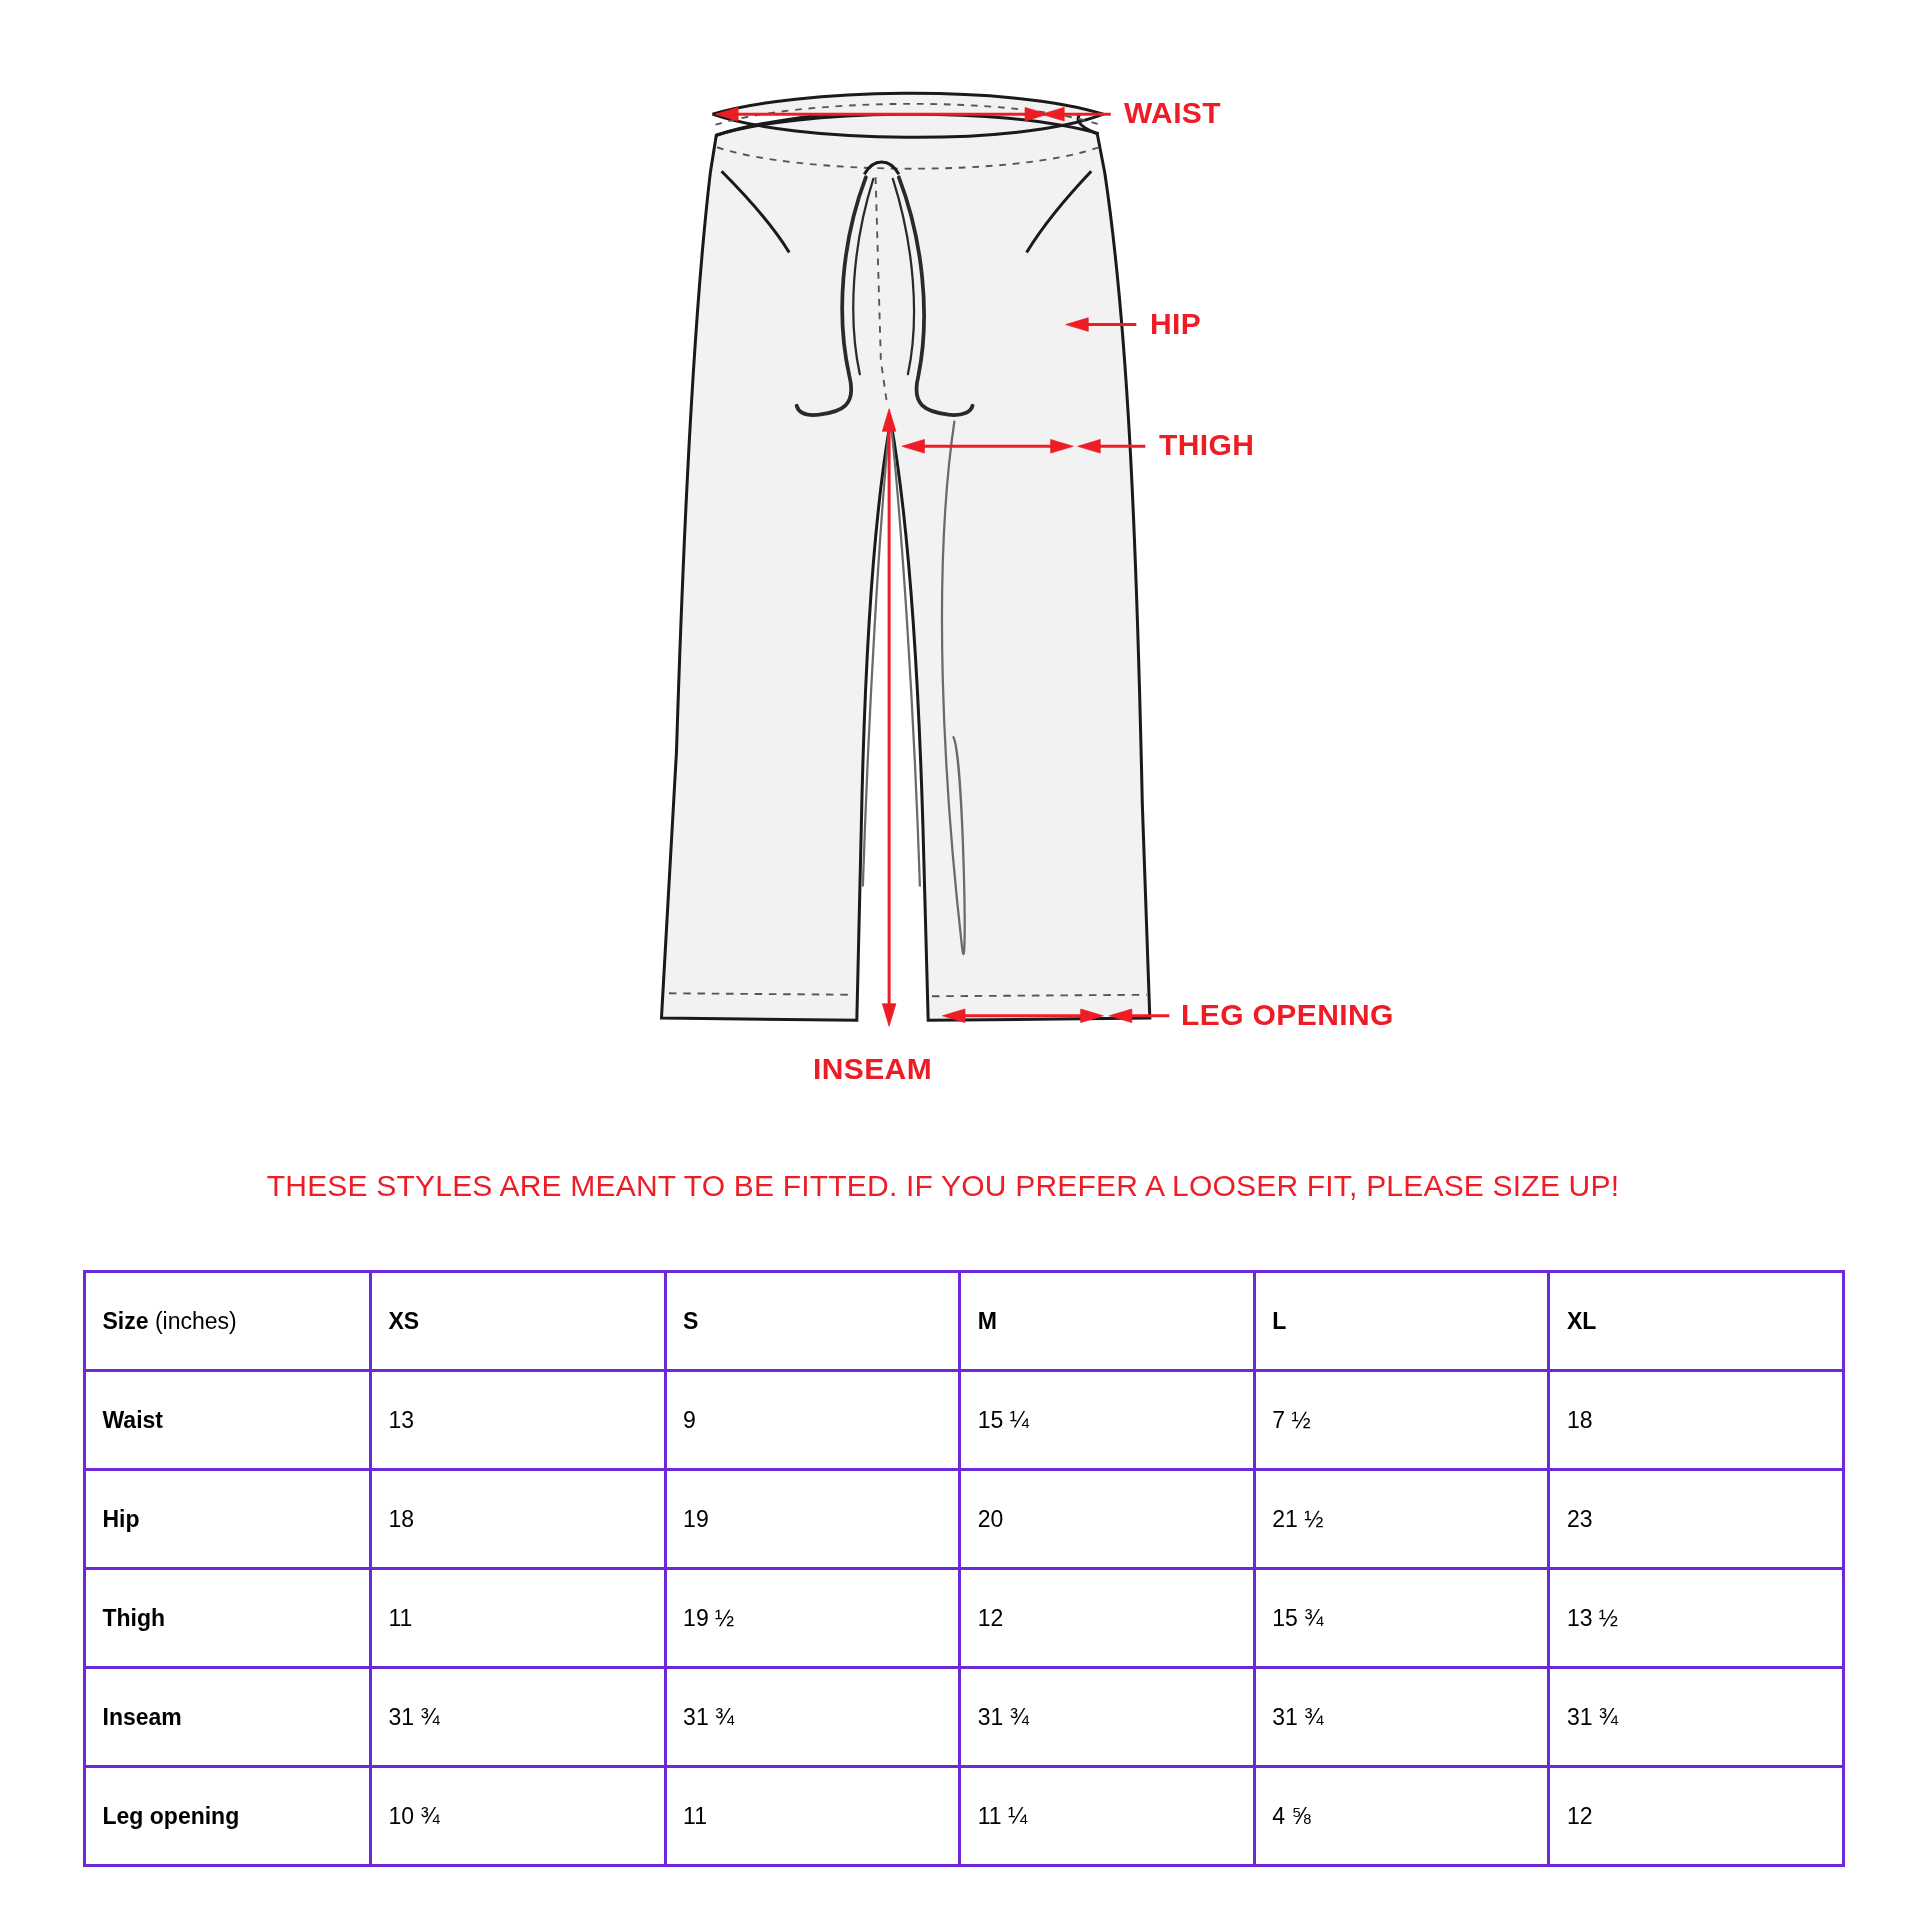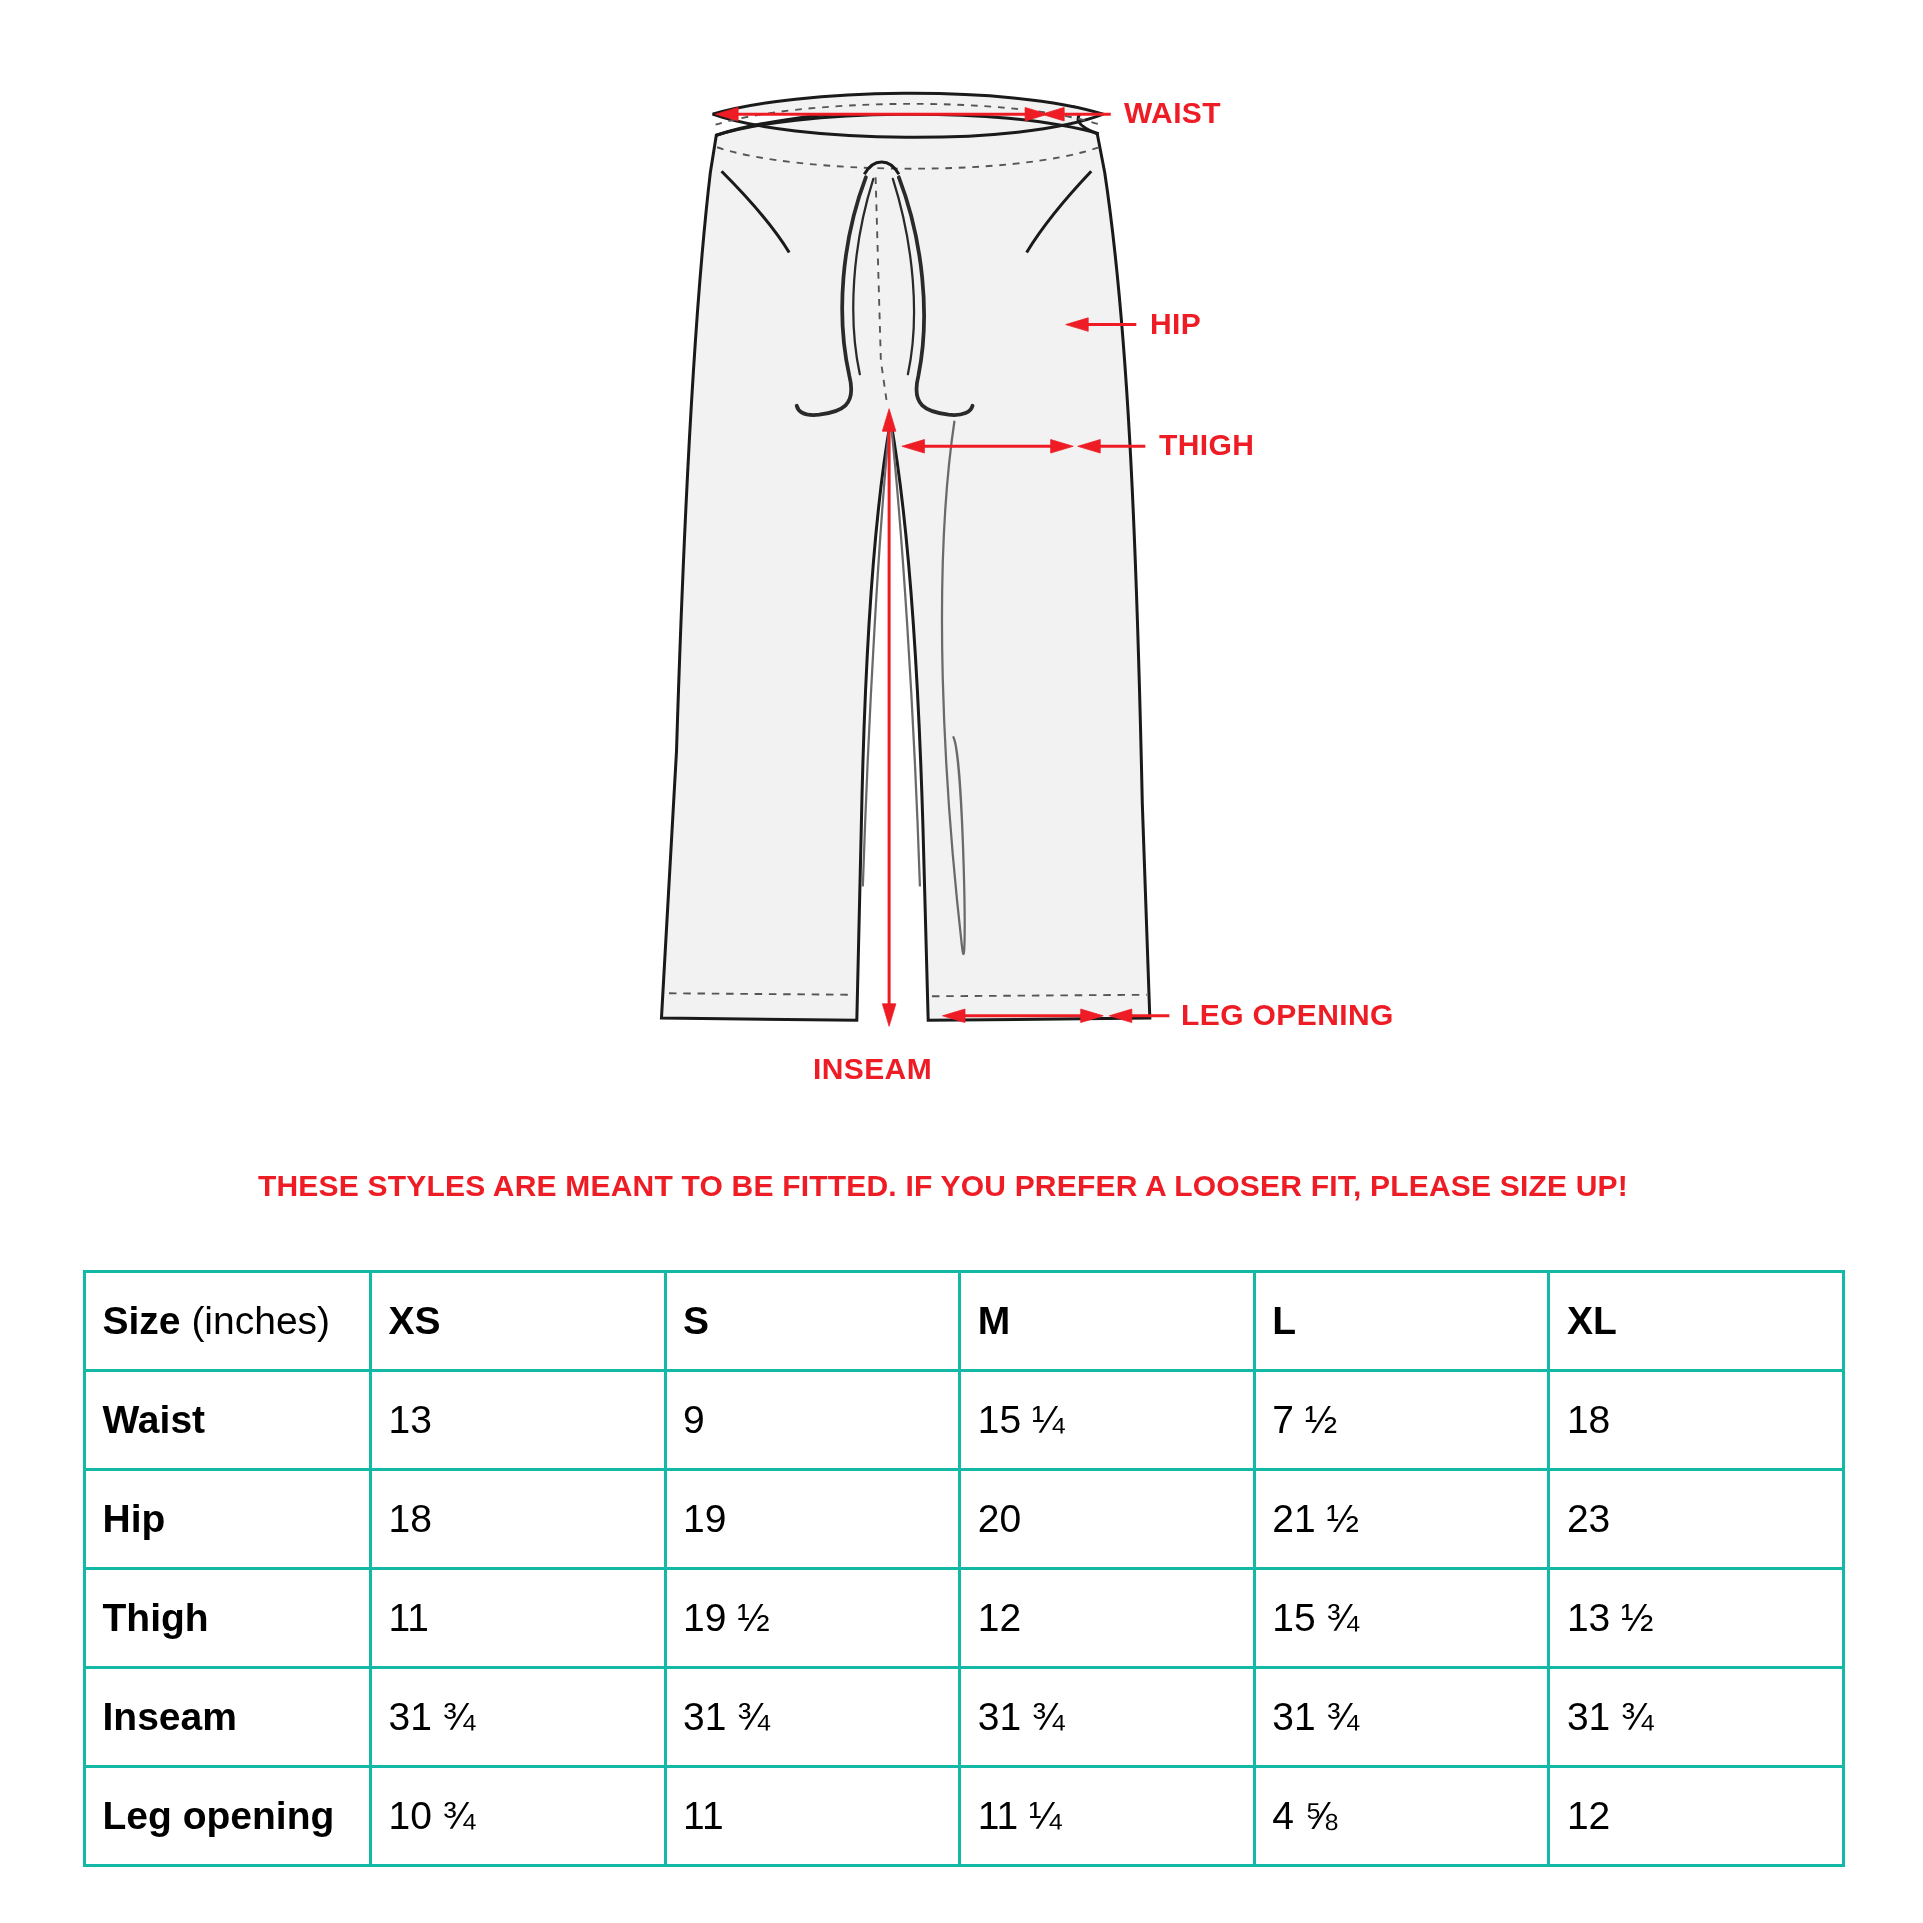--- a/index.html
+++ b/index.html
@@ -44,43 +44,43 @@
   }
 
   
   .notice {
     position: absolute;
     left: 0;
     top: 1169px;
     width: 1886px;
     text-align: center;
     color: #ee1c25;
-    font-weight: bold;
+    font-weight: normal;
     font-size: 30px;
     letter-spacing: 0.2px;
     font-family: "Liberation Sans", sans-serif;
   }
 
   
   .table-wrap {
     position: absolute;
     left: 83px;
     top: 1270px;
     width: 1762px;
   }
   table.size-table {
     border-collapse: collapse;
     width: 100%;
     table-layout: fixed;
   }
   table.size-table td {
-    border: 3px solid #14b8a6;
+    border: 3px solid #6d28d9;
     height: 96px;
     padding: 0 16.5px;
-    font-size: 39px;
+    font-size: 23px;
     vertical-align: middle;
     font-family: "Liberation Sans", sans-serif;
   }
   table.size-table td.rowhead {
     font-weight: bold;
   }
   table.size-table td.colhead {
     font-weight: bold;
   }
   table.size-table col.first {

